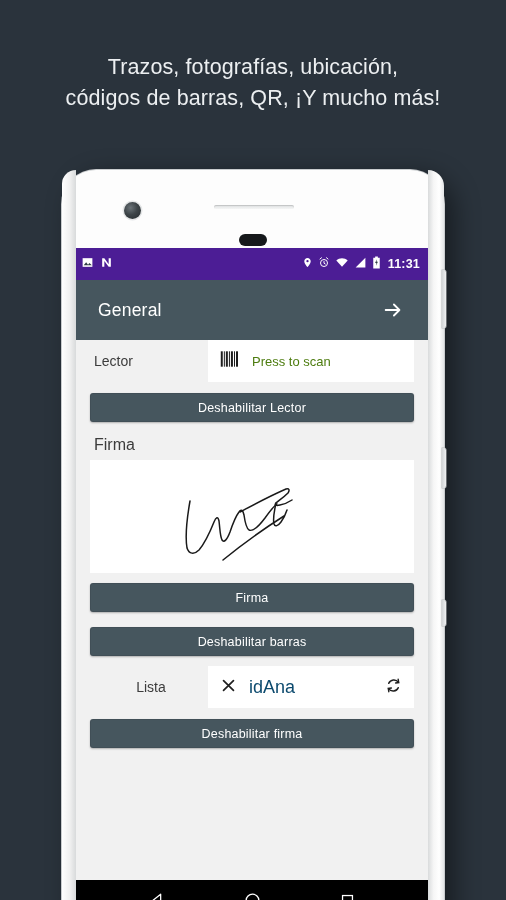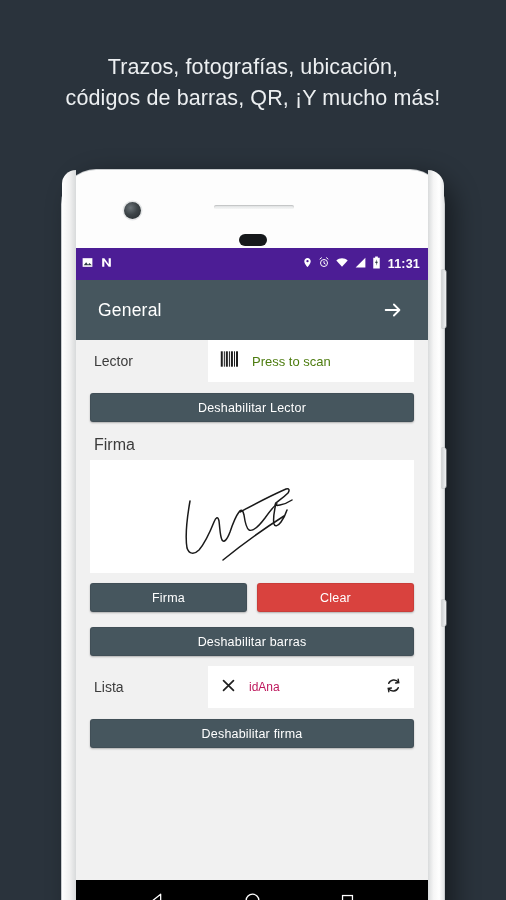--- a/index.html
+++ b/index.html
@@ -156,21 +156,21 @@
     flex: 1;
     margin-right: 14px;
     height: 42px;
     background: #ffffff;
     display: flex;
     align-items: center;
     padding: 0 12px;
     gap: 12px;
   }
   .placeholder { font-size: 13px; color: #4d7c0f; }
-  .value-text { font-size: 12px; color: #be185d; }
+  .value-text { font-size: 18px; color: #0c4a6e; }
 
   .btn {
     display: flex;
     align-items: center;
     justify-content: center;
     height: 29px;
     border-radius: 3px;
     color: #ffffff;
     font-size: 12.5px;
     letter-spacing: 0.2px;
@@ -320,28 +320,27 @@
             <path d="M100 41 C 97 58, 95 76, 97 88 C 99 94, 104 95, 109 90 C 115 83, 120 72, 124 62 C 126 57, 128 56, 129 61 C 130 69, 130 76, 132 80 C 134 83, 137 80, 140 72 C 143 63, 146 56, 149 52 C 151 49, 153 50, 154 55 C 155 62, 156 68, 159 70 C 163 72, 169 66, 175 58 C 180 51, 184 46, 187 44"></path>
             <path d="M150 52 C 163 45, 180 36, 196 29 C 199 28, 200 30, 198 33 C 193 38, 188 41, 186 43 C 184 45, 186 46, 190 45 C 195 44, 199 42, 202 40"></path>
             <path d="M186 43 C 184 52, 183 60, 184 64 C 185 67, 188 66, 191 62 C 194 58, 196 53, 197 50"></path>
             <path d="M133 100 C 150 86, 172 70, 194 56"></path>
           </g>
         </svg>
       </div>
 
       <div class="btn-row">
         <div class="btn btn-dark">Firma</div>
-        <div class="btn btn-red">Clear</div>
       </div>
 
       <div class="btn-wrap">
         <div class="btn btn-dark">Deshabilitar barras</div>
       </div>
 
-      <div class="row-field" style="margin-top:6px;">
+      <div class="row-field" style="margin-top:6px;text-align:center;">
         <span class="row-label">Lista</span>
         <div class="input-white">
           <span>
             <svg width="17" height="17" viewBox="0 0 24 24" fill="none" stroke="#1f1f1f" stroke-width="2.4" stroke-linecap="round">
               <path d="M5 5l14 14M19 5L5 19"></path>
             </svg>
           </span>
           <span class="value-text">idAna</span>
           <span style="margin-left:auto;">
             <svg width="17" height="17" viewBox="0 0 24 24" fill="none" stroke="#1f1f1f" stroke-width="2" stroke-linecap="round">

